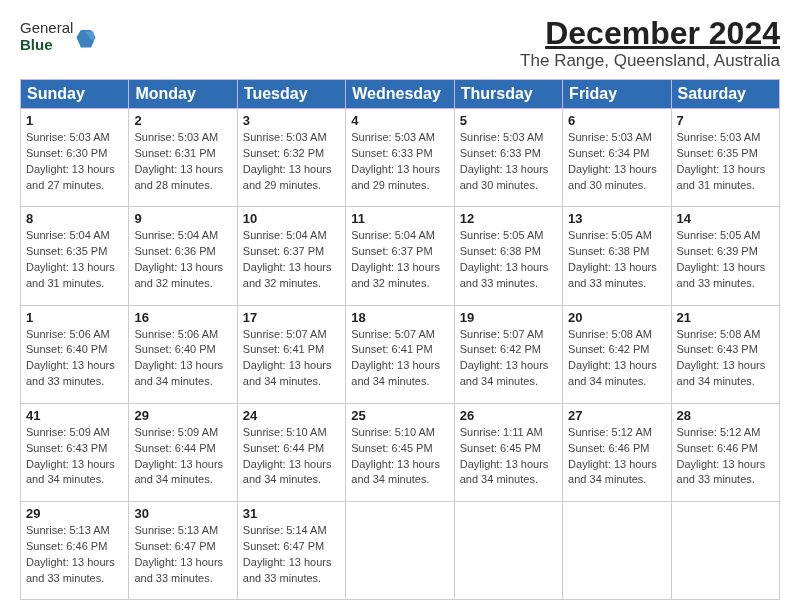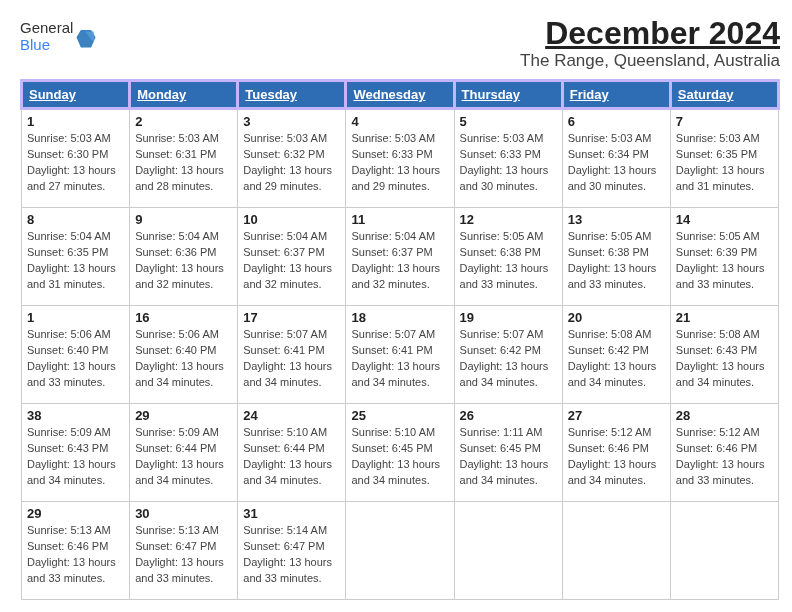--- a/index.html
+++ b/index.html
@@ -33,22 +33,22 @@
       flex-direction: column;
       line-height: 1.1;
     }
     .logo-general {
       font-size: 15px;
       color: #333;
       font-weight: normal;
     }
     .logo-blue {
       font-size: 15px;
-      color: #3b82f6;
-      font-weight: normal;
+      color: #14532d;
+      font-weight: bold;
     }
     .logo-icon {
       width: 22px;
       height: 22px;
       margin-left: 2px;
       margin-top: 2px;
     }
     .title-area {
       text-align: right;
     }
@@ -67,24 +67,23 @@
       flex: 1;
       border-collapse: collapse;
       width: 100%;
       font-size: 10px;
     }
     .calendar th {
       background: #2e6db4;
       color: #fff;
       text-align: left;
       padding: 5px 6px;
-      font-size: 13px;
+      font-size: 16px;
       font-weight: bold;
-      border: 3px solid #c4b5fd;
-      text-decoration: underline;
+      border: 1px solid #c4b5fd;
     }
     .calendar td {
       border: 1px solid #ccc;
       vertical-align: top;
       padding: 4px 5px;
       width: calc(100% / 7);
       height: 78px;
       background: #fff;
       font-size: 9.5px;
       color: #333;
@@ -290,21 +289,21 @@
           <td>
             <span class="day-number">21</span>
             <div class="day-info" style="white-space: pre-line;">Sunrise: 5:08 AM
 Sunset: 6:43 PM
 Daylight: 13 hours
 and 34 minutes.</div>
           </td>
         </tr>
         <tr>
           <td>
-            <span class="day-number">38</span>
+            <span class="day-number">41</span>
             <div class="day-info" style="white-space: pre-line;">Sunrise: 5:09 AM
 Sunset: 6:43 PM
 Daylight: 13 hours
 and 34 minutes.</div>
           </td>
           <td>
             <span class="day-number">29</span>
             <div class="day-info" style="white-space: pre-line;">Sunrise: 5:09 AM
 Sunset: 6:44 PM
 Daylight: 13 hours

